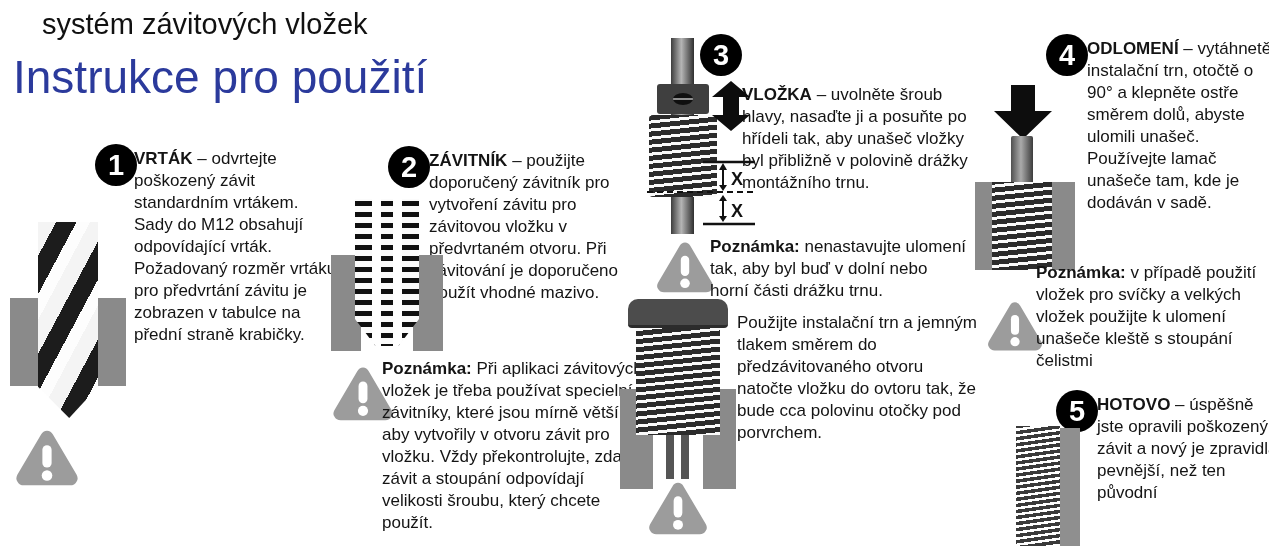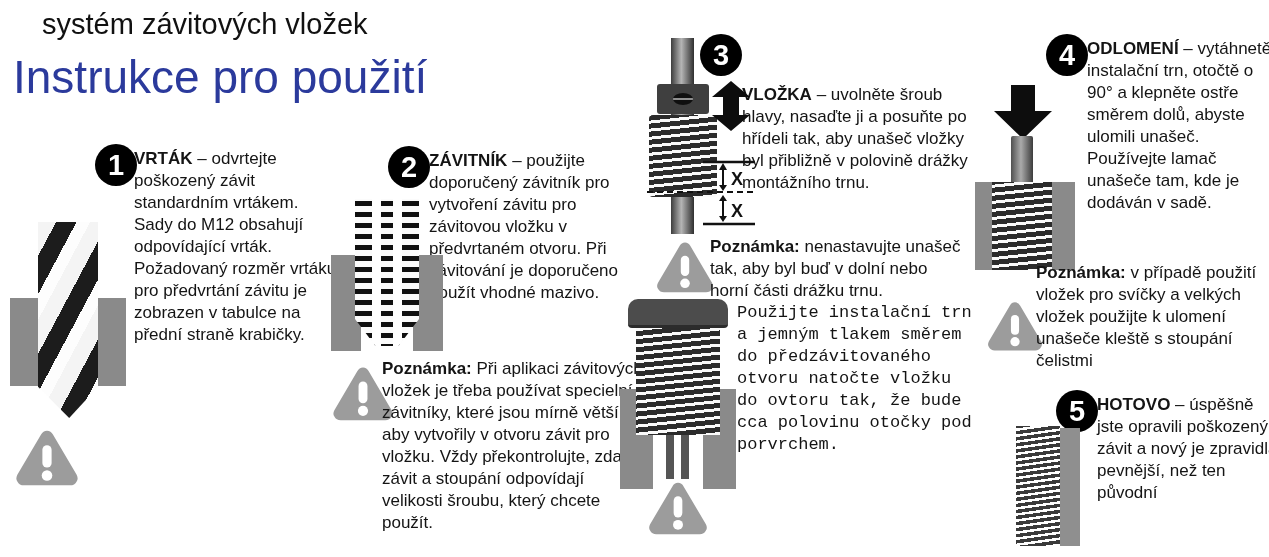--- a/index.html
+++ b/index.html
@@ -113,32 +113,32 @@
     <text x="86" y="59" font-size="18" font-weight="bold" fill="#111">X</text>
   </svg>
 
   <svg class="abs" style="left:655px;top:240px;" width="60" height="53" viewBox="0 0 100 88">
     <path d="M50 4 Q56 4 59 10 L95 71 Q98 77 95 81 Q92 87 85 87 L15 87 Q8 87 5 81 Q2 77 5 71 L41 10 Q44 4 50 4 Z" fill="var(--warning-gray,#9c9c9c)"></path>
     <rect x="43" y="26" width="14" height="34" rx="7" fill="#fff"></rect>
     <circle cx="50" cy="72" r="8" fill="#fff"></circle>
   </svg>
   <div class="abs txt" style="left:710px;top:236px;width:258px;">
     <span class="b">Poznámka:</span>
-    <span>nenastavujte unašeč tak, aby byl buď v dolní nebo horní části drážku trnu.</span>
+    <span>nenastavujte ulomení tak, aby byl buď v dolní nebo horní části drážku trnu.</span>
   </div>
 
   <div class="abs" style="left:620px;top:299px;width:116px;height:192px;">
     <div class="abs gray" style="left:0;top:90px;width:116px;height:100px;"></div>
     <div class="abs" style="left:33px;top:130px;width:50px;height:60px;background:#fff;"></div>
     <div class="abs" style="left:46px;top:128px;width:8px;height:52px;background:#555;"></div>
     <div class="abs" style="left:61px;top:128px;width:8px;height:52px;background:#555;"></div>
     <div class="abs coil" style="left:16px;top:14px;width:84px;height:122px;"></div>
     <div class="abs" style="left:8px;top:0;width:100px;height:26px;background:#4c4c4c;border-radius:10px 10px 4px 4px;border-bottom:3px solid #2c2c2c;"></div>
   </div>
-  <div class="abs txt" style="left:737px;top:302px;width:240px;font-family:Liberation Mono, monospace;">Použijte instalační trn a jemným tlakem směrem do předzávitovaného otvoru natočte vložku do ovtoru tak, že bude cca polovinu otočky pod porvrchem.</div>
+  <div class="abs txt" style="left:737px;top:312px;width:240px;">Použijte instalační trn a jemným tlakem směrem do předzávitovaného otvoru natočte vložku do ovtoru tak, že bude cca polovinu otočky pod porvrchem.</div>
 
   <svg class="abs" style="left:647px;top:480px;" width="62" height="55" viewBox="0 0 100 88">
     <path d="M50 4 Q56 4 59 10 L95 71 Q98 77 95 81 Q92 87 85 87 L15 87 Q8 87 5 81 Q2 77 5 71 L41 10 Q44 4 50 4 Z" fill="var(--warning-gray,#9c9c9c)"></path>
     <rect x="43" y="26" width="14" height="34" rx="7" fill="#fff"></rect>
     <circle cx="50" cy="72" r="8" fill="#fff"></circle>
   </svg>
 
   <div class="abs badge" style="left:1046px;top:34px;">
     <span>4</span>
   </div>

